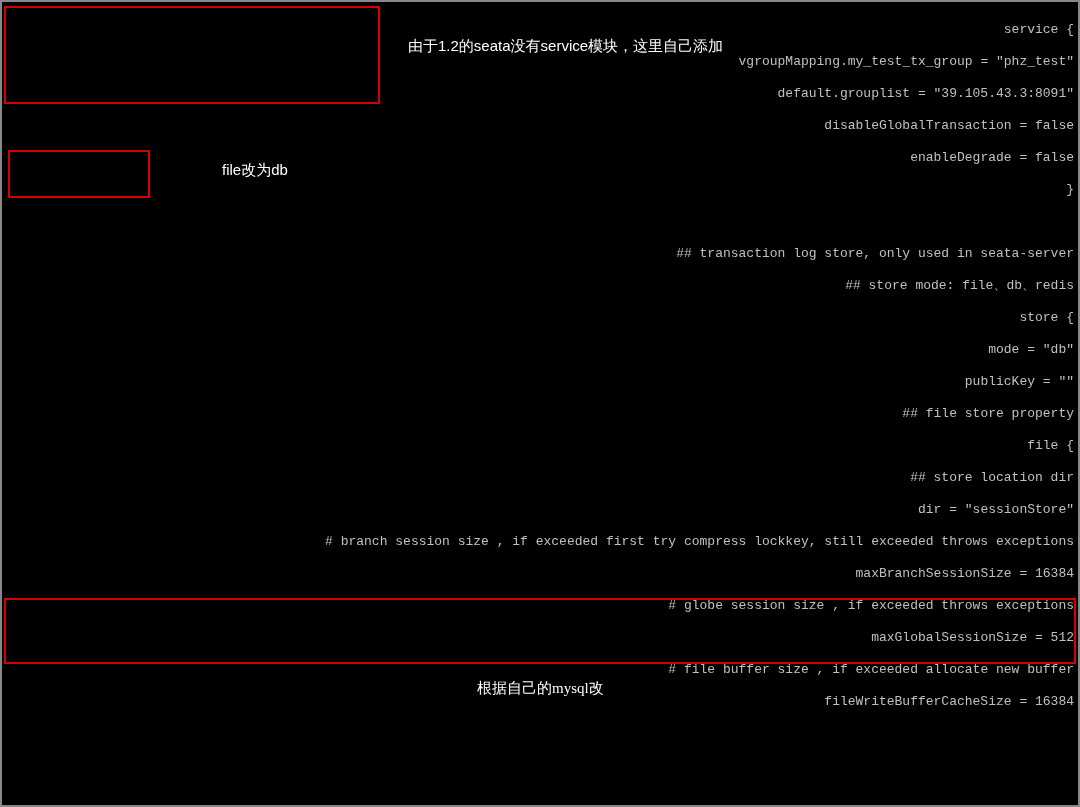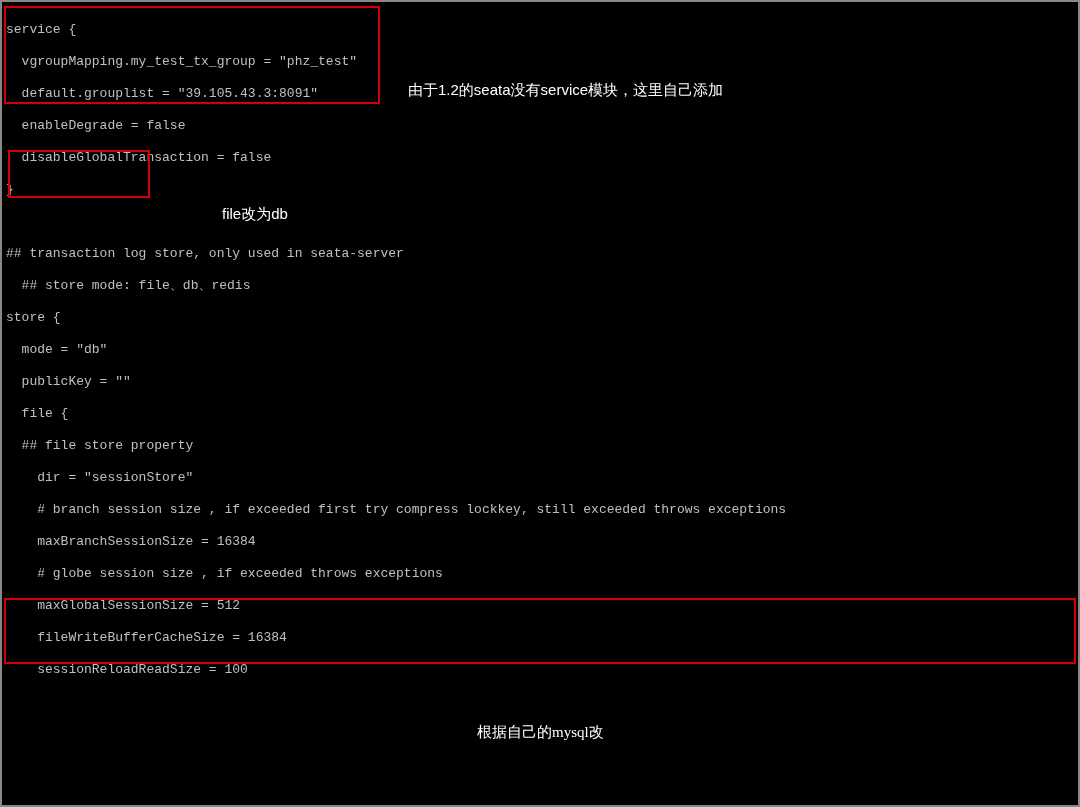--- a/index.html
+++ b/index.html
@@ -13,60 +13,60 @@
     height: 807px;
     overflow: hidden;
     position: relative;
     border: 2px solid #888;
     padding: 4px;
   }
   .code {
     white-space: pre;
     position: relative;
   }
-  .line { display: block; height: 16px; }
+  .line { display: block; height: 16px; text-align: right; }
   .hlbox {
     position: absolute;
     border: 2px solid #d60000;
     pointer-events: none;
   }
   .anno {
     position: absolute;
     color: #fff;
     font-family: "Microsoft YaHei", sans-serif;
     font-size: 15px;
     font-weight: 500;
-    margin-top: 44px;
   }
 </style>
 </head>
 <body>
 
 <div class="code">
 <span class="line">service {</span>
 <span class="line">  vgroupMapping.my_test_tx_group = "phz_test"</span>
 <span class="line">  default.grouplist = "39.105.43.3:8091"</span>
+<span class="line">  disableGlobalTransaction = false</span>
 <span class="line">  enableDegrade = false</span>
-<span class="line">  disableGlobalTransaction = false</span>
 <span class="line">}</span>
 <span class="line"></span>
 <span class="line">## transaction log store, only used in seata-server</span>
 <span class="line">  ## store mode: file、db、redis</span>
 <span class="line">store {</span>
 <span class="line">  mode = "db"</span>
 <span class="line">  publicKey = ""</span>
+<span class="line">  ## file store property</span>
 <span class="line">  file {</span>
-<span class="line">  ## file store property</span>
+<span class="line">    ## store location dir</span>
 <span class="line">    dir = "sessionStore"</span>
 <span class="line">    # branch session size , if exceeded first try compress lockkey, still exceeded throws exceptions</span>
 <span class="line">    maxBranchSessionSize = 16384</span>
 <span class="line">    # globe session size , if exceeded throws exceptions</span>
 <span class="line">    maxGlobalSessionSize = 512</span>
+<span class="line">    # file buffer size , if exceeded allocate new buffer</span>
 <span class="line">    fileWriteBufferCacheSize = 16384</span>
-<span class="line">    sessionReloadReadSize = 100</span>
 
 
 
 
 
 
 
 
 
 

